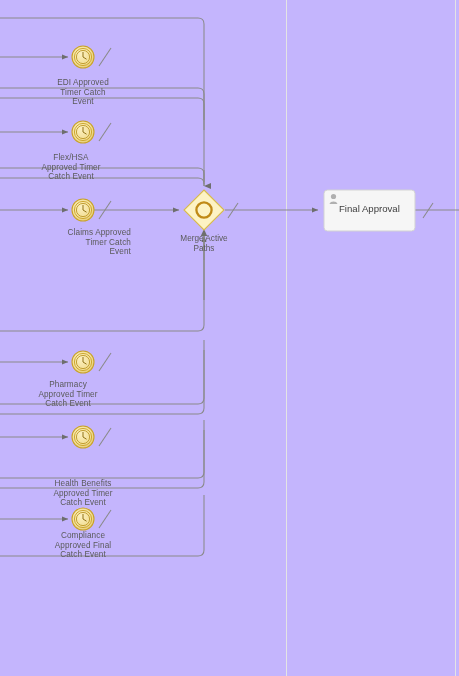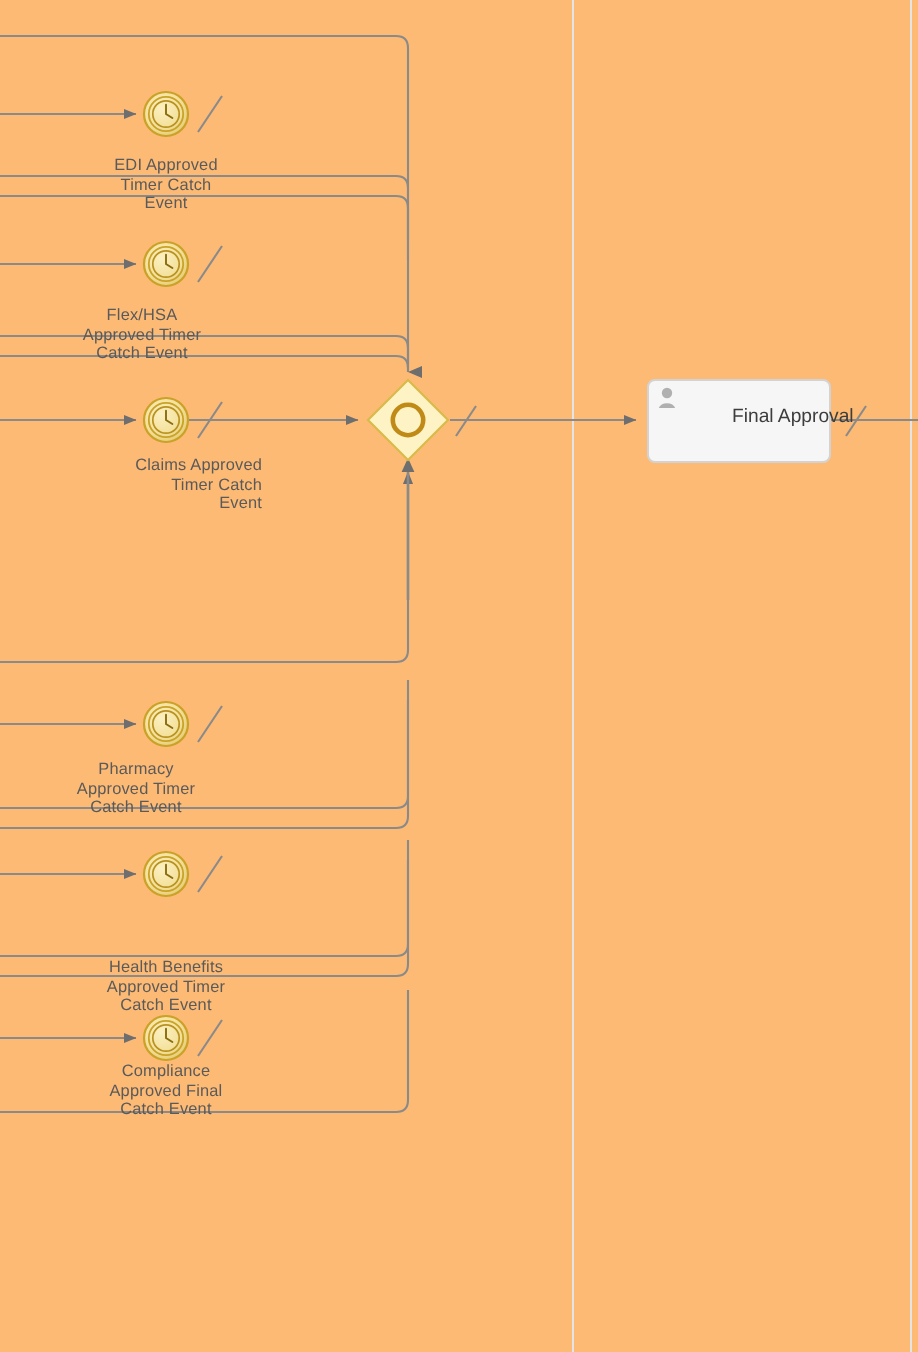--- a/index.html
+++ b/index.html
@@ -7,21 +7,21 @@
     padding: 0;
     background: #ffffff;
   }
   body {
     font-family: "Liberation Sans", sans-serif;
   }
   #canvas {
     position: relative;
     width: 459px;
     height: 676px;
-    background: #fdba74;
+    background: #c4b5fd;
     overflow: hidden;
   }
   #canvas svg {
     position: absolute;
     top: 0;
     left: 0;
   }
   .evt-label {
     position: absolute;
     text-align: center;
@@ -194,16 +194,18 @@
   <div class="evt-label" style="left:20px; top:380px; width:96px;">Pharmacy
 Approved Timer
 Catch Event</div>
   <div class="evt-label" style="left:35px; top:479px; width:96px;text-align:center;">Health Benefits
 Approved Timer
 Catch Event</div>
   <div class="evt-label" style="left:35px; top:531px; width:96px;">Compliance
 Approved Final
 Catch Event</div>
 
-
-  <div class="task-label" style="left:339px; top:203px;margin-left:27px;">Final Approval</div>
+  <div class="gw-label" style="left:160px; top:234px; width:88px;">Merge Active
+Paths</div>
+
+  <div class="task-label" style="left:339px; top:203px;">Final Approval</div>
 
 </div>
 
 </body></html>

